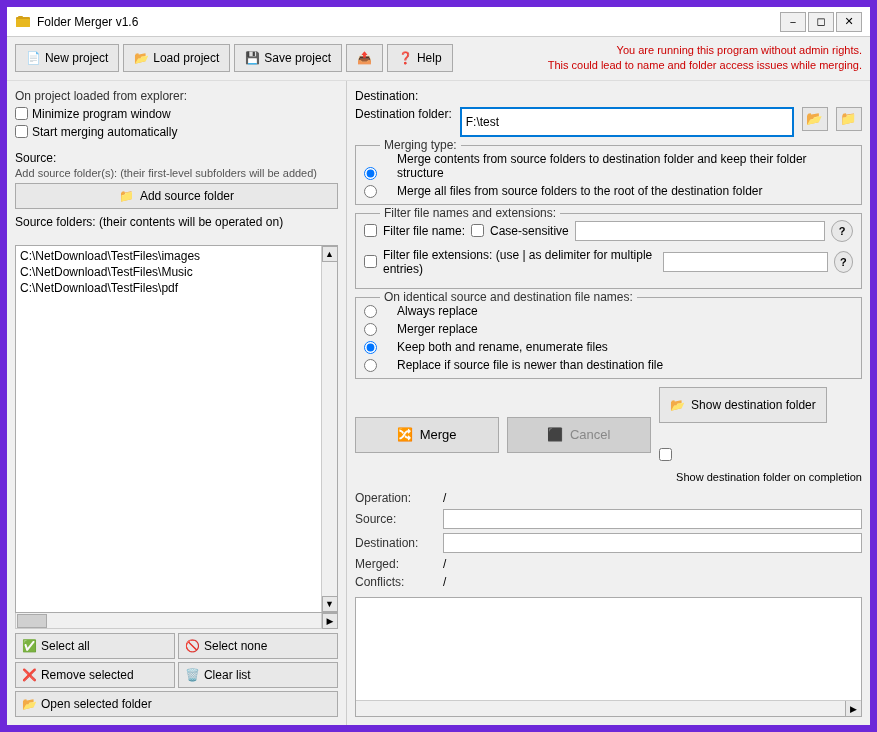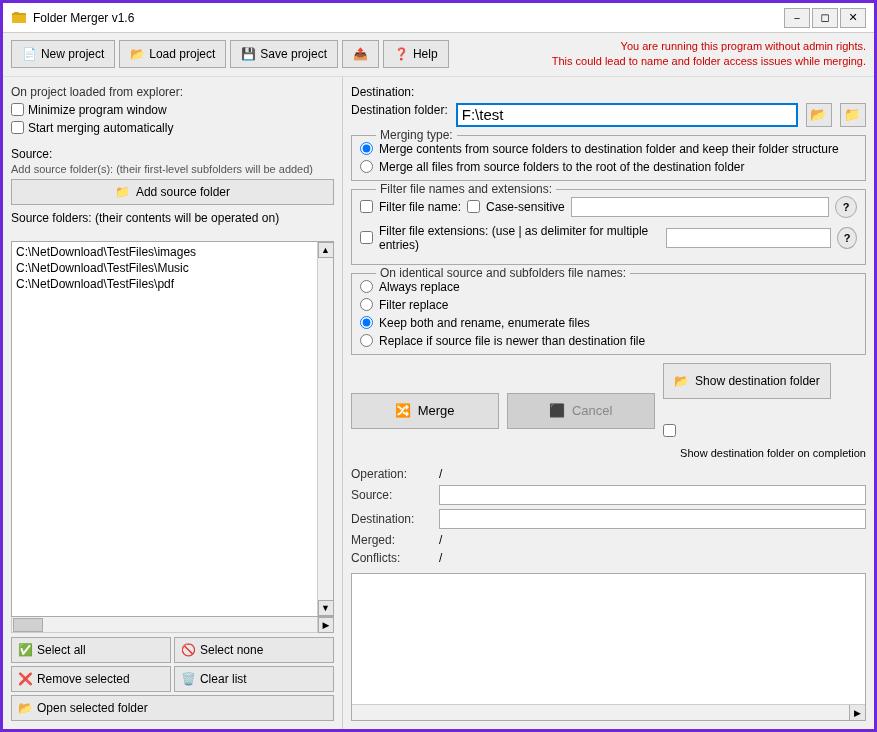--- a/index.html
+++ b/index.html
@@ -8,21 +8,21 @@
       font-size: 12px;
       background: #f0f0f0;
       width: 877px;
       height: 732px;
       overflow: hidden;
     }
     .window {
       width: 877px;
       height: 732px;
       background: #f0f0f0;
-      border: 3px solid #6d28d9;
+      border: 7px solid #6d28d9;
       display: flex;
       flex-direction: column;
     }
     .title-bar {
       background: #fff;
       border-bottom: 1px solid #ccc;
       display: flex;
       align-items: center;
       padding: 4px 8px;
       height: 30px;
@@ -173,24 +173,24 @@
       align-items: flex-start;
       gap: 8px;
       margin-bottom: 8px;
     }
     .dest-label {
       font-size: 12px;
       white-space: nowrap;
     }
     .dest-input {
       flex: 1;
-      height: 24px;
+      height: 30px;
       border: 2px solid #0078d7;
       padding: 2px 4px;
-      font-size: 15px;
+      font-size: 12px;
       background: white;
     }
     .dest-icon-btn {
       width: 26px;
       height: 24px;
       background: #e8e8e8;
       border: 1px solid #aaa;
       cursor: pointer;
       display: flex;
       align-items: center;
@@ -206,22 +206,22 @@
       position: absolute;
       top: -8px;
       left: 24px;
       background: #f0f0f0;
       padding: 0 4px;
       font-size: 12px;
       color: #333;
     }
     .radio-row {
       display: flex;
-      align-items: flex-start;
-      gap: 6px;
+      align-items: flex-end;
+      gap: 20px;
       margin-bottom: 4px;
       font-size: 12px;
     }
     .radio-row:last-child { margin-bottom: 0; }
     .filter-row {
       display: flex;
       align-items: center;
       gap: 6px;
       margin-bottom: 6px;
       font-size: 12px;
@@ -506,28 +506,28 @@
         </div>
         <div class="filter-row">
           <input type="checkbox" id="fe1" style="">
           <label for="fe1">Filter file extensions: (use | as delimiter for multiple entries)</label>
           <input class="filter-input" type="text" value="" style="">
           <button class="help-btn">?</button>
         </div>
       </div>
 
       <div class="group-box">
-        <span class="group-title">On identical source and subfolders file names:</span>
+        <span class="group-title">On identical source and destination file names:</span>
         <div class="radio-row">
           <input type="radio" name="identical" id="id1" style="">
           <label for="id1">Always replace</label>
         </div>
         <div class="radio-row">
           <input type="radio" name="identical" id="id2" style="">
-          <label for="id2">Filter replace</label>
+          <label for="id2">Merger replace</label>
         </div>
         <div class="radio-row">
           <input type="radio" name="identical" id="id3" checked="" style="">
           <label for="id3">Keep both and rename, enumerate files</label>
         </div>
         <div class="radio-row">
           <input type="radio" name="identical" id="id4" style="">
           <label for="id4">Replace if source file is newer than destination file</label>
         </div>
       </div>

